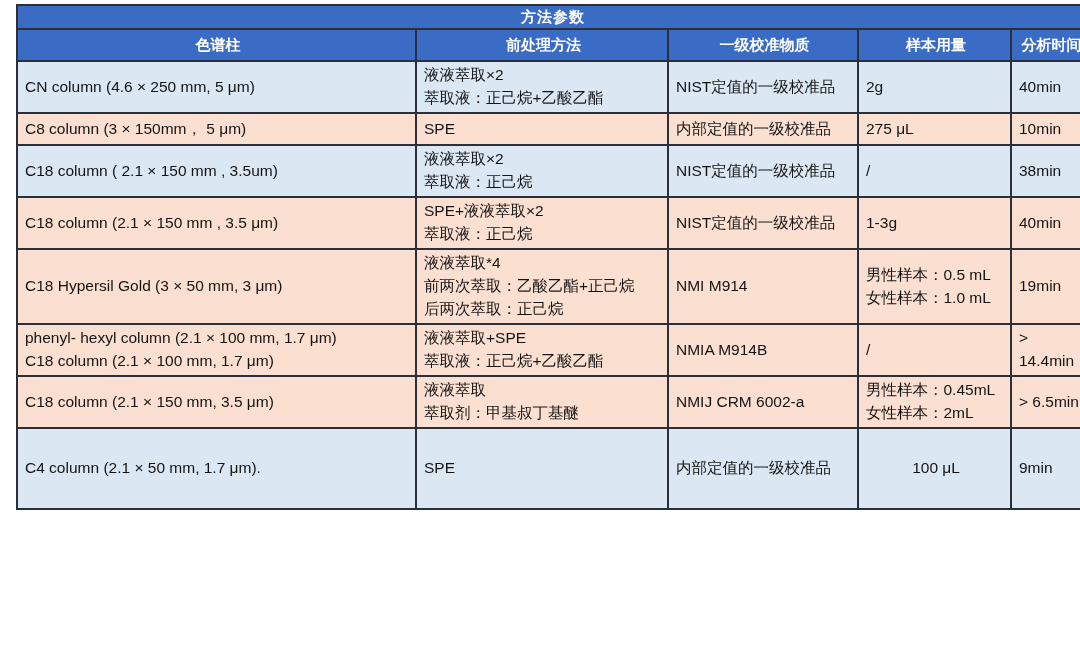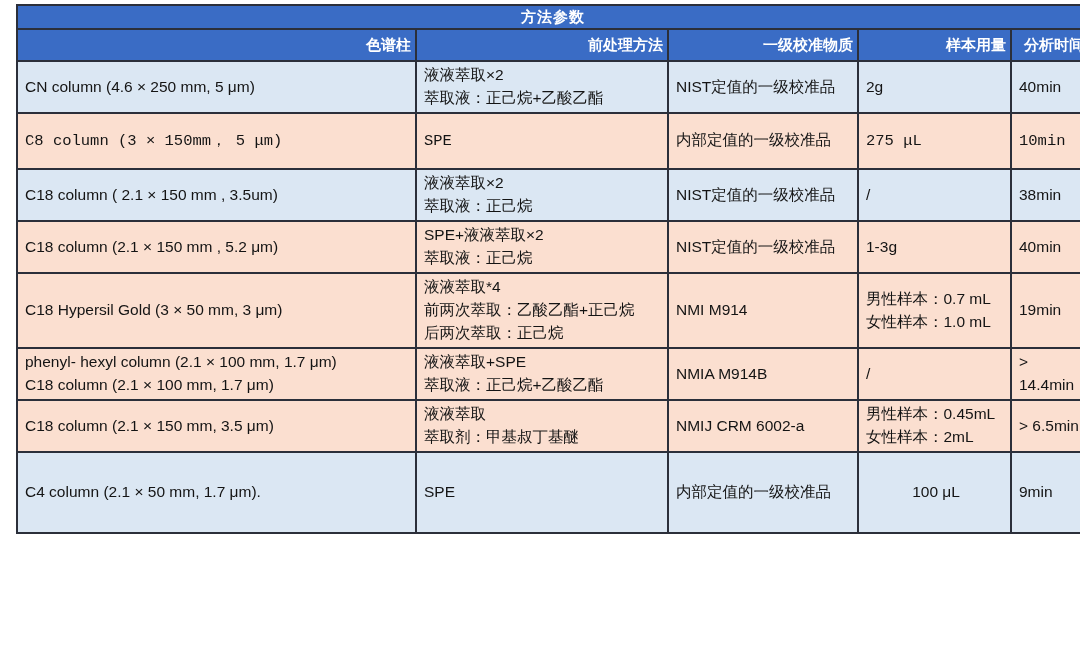--- a/index.html
+++ b/index.html
@@ -38,37 +38,37 @@
     text-align: center;
     vertical-align: middle;
     letter-spacing: 1px;
   }
   th.col-head {
     height: 32px;
     background: var(--header-blue, #3a6cc5);
     color: var(--title-text, #ffffff);
     font-weight: bold;
     font-size: 15px;
-    text-align: right;
+    text-align: center;
     vertical-align: middle;
     padding: 0 4px 0 7px;
   }
   td.cell {
     font-size: 15.5px;
     color: var(--text-color, #141414);
     vertical-align: middle;
     padding: 2px 4px 2px 7px;
     white-space: pre-line;
     line-height: 1.48;
   }
   tr.theme-blue td { background: var(--row-blue, #dbe7f3); }
   tr.theme-pink td { background: var(--row-pink, #fbdfd0); }
   td.center { text-align: center; }
   tr.h52  td { height: 52px; }
-  tr.h50  td { height: 56px; font-family: Liberation Mono, monospace; }
+  tr.h50  td { height: 32px; }
   tr.h75  td { height: 75px; }
   tr.h99  td { height: 81px; }
 </style>
 </head>
 <body>
 
 <div class="page">
   <table class="method-table">
     <colgroup>
       <col style="width:399px">
@@ -111,35 +111,35 @@
       <tr class="theme-blue h52">
         <td class="cell">C18 column ( 2.1 × 150  mm , 3.5um)</td>
         <td class="cell">液液萃取×2
 萃取液：正己烷</td>
         <td class="cell">NIST定值的一级校准品</td>
         <td class="cell">/</td>
         <td class="cell">38min</td>
       </tr>
 
       <tr class="theme-pink h52">
-        <td class="cell">C18 column (2.1 × 150 mm , 5.2 μm)</td>
+        <td class="cell">C18 column (2.1 × 150 mm , 3.5 μm)</td>
         <td class="cell">SPE+液液萃取×2
 萃取液：正己烷</td>
         <td class="cell">NIST定值的一级校准品</td>
         <td class="cell">1-3g</td>
         <td class="cell">40min</td>
       </tr>
 
       <tr class="theme-pink h75">
         <td class="cell">C18 Hypersil Gold (3 × 50 mm, 3 μm)</td>
         <td class="cell">液液萃取*4
 前两次萃取：乙酸乙酯+正己烷
 后两次萃取：正己烷</td>
         <td class="cell">NMI M914</td>
-        <td class="cell">男性样本：0.7 mL
+        <td class="cell">男性样本：0.5 mL
 女性样本：1.0 mL</td>
         <td class="cell">19min</td>
       </tr>
 
       <tr class="theme-pink h52">
         <td class="cell">phenyl- hexyl column (2.1 × 100 mm, 1.7 μm)
 C18 column (2.1 × 100 mm, 1.7 μm)</td>
         <td class="cell">液液萃取+SPE
 萃取液：正己烷+乙酸乙酯</td>
         <td class="cell">NMIA M914B</td>

